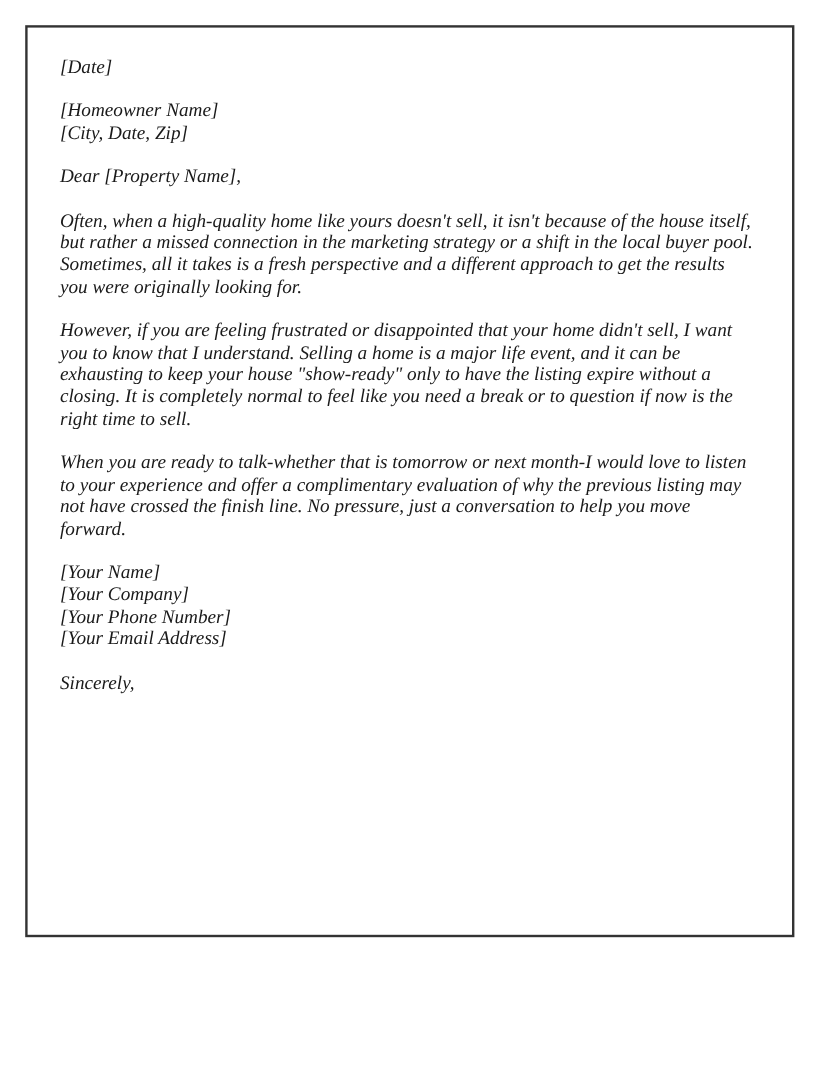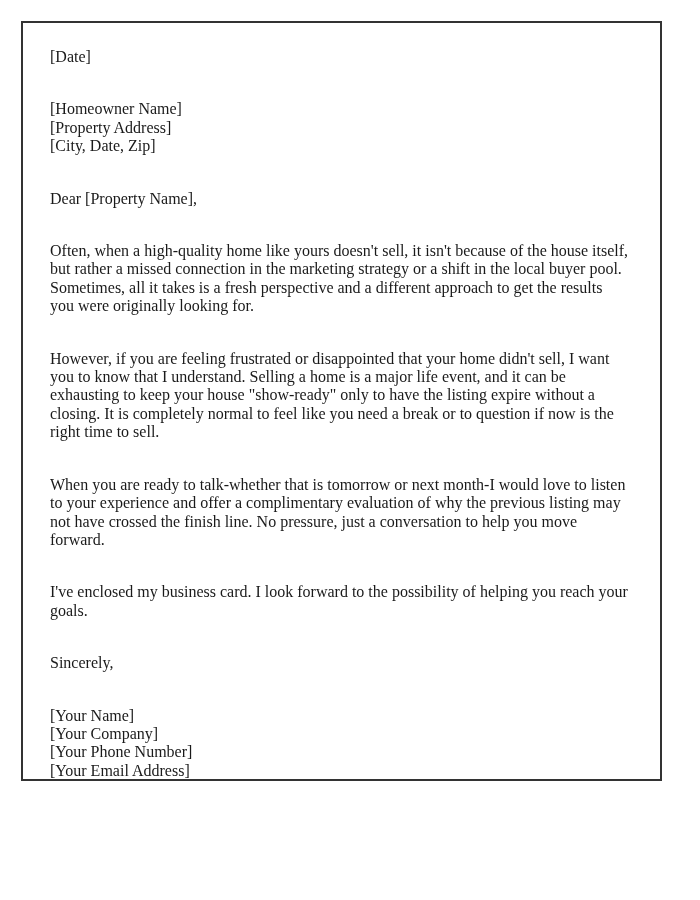--- a/index.html
+++ b/index.html
@@ -23,55 +23,54 @@
     height: 760px;
     border: 2px solid #333333;
     background: #ffffff;
     padding: 25px 30px 0 27px;
   }
   .letter-content {
     width: 100%;
     color: #1a1a1a;
     font-size: 16px;
     line-height: 18.4px;
+    font-style: italic;
   }
-  .block { margin-top: 34px; }
+  .block { margin-top: 18px; }
   .block:first-child { margin-top: 0; }
   .line { display: block; }
 </style>
 </head>
 <body>
 
 <div class="page">
   <div class="letter-box">
     <div class="letter-content">
 
       <div class="block">[Date]</div>
 
       <div class="block">
         <span class="line">[Homeowner Name]</span>
-        <span class="line">[Property Address]</span>
         <span class="line">[City, Date, Zip]</span>
       </div>
 
       <div class="block">Dear [Property Name],</div>
 
 
       <p class="block">Often, when a high-quality home like yours doesn't sell, it isn't because of the house itself, but rather a missed connection in the marketing strategy or a shift in the local buyer pool. Sometimes, all it takes is a fresh perspective and a different approach to get the results you were originally looking for.</p>
 
       <p class="block">However, if you are feeling frustrated or disappointed that your home didn't sell, I want you to know that I understand. Selling a home is a major life event, and it can be exhausting to keep your house "show-ready" only to have the listing expire without a closing. It is completely normal to feel like you need a break or to question if now is the right time to sell.</p>
 
       <p class="block">When you are ready to talk-whether that is tomorrow or next month-I would love to listen to your experience and offer a complimentary evaluation of why the previous listing may not have crossed the finish line. No pressure, just a conversation to help you move forward.</p>
 
-      <p class="block">I've enclosed my business card. I look forward to the possibility of helping you reach your goals.</p>
-
-      <div class="block">Sincerely,</div>
 
       <div class="block">
         <span class="line">[Your Name]</span>
         <span class="line">[Your Company]</span>
         <span class="line">[Your Phone Number]</span>
         <span class="line">[Your Email Address]</span>
       </div>
 
+      <div class="block">Sincerely,</div>
+
     </div>
   </div>
 </div>
 
 </body></html>

